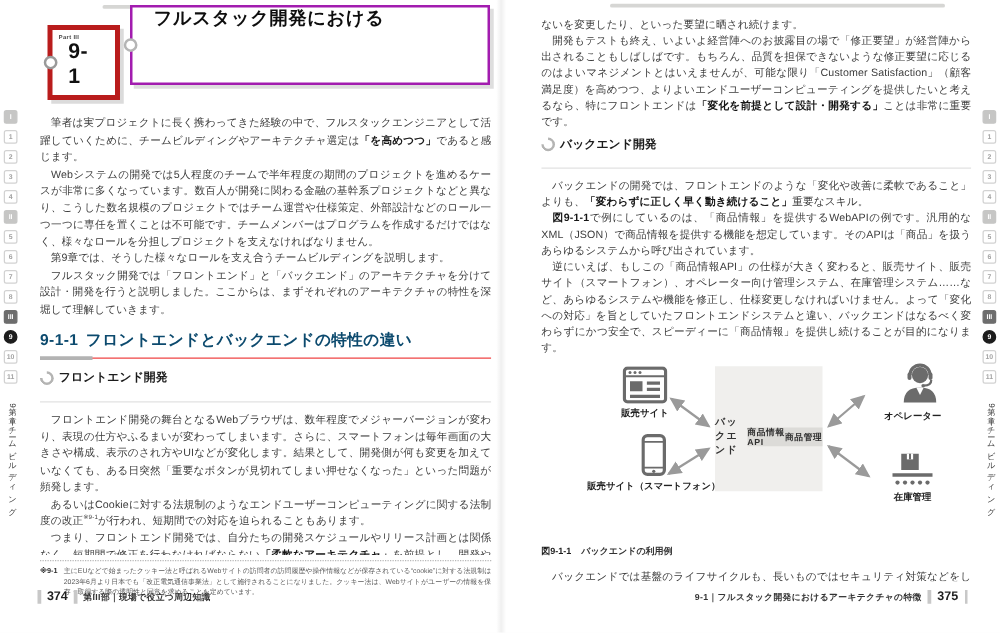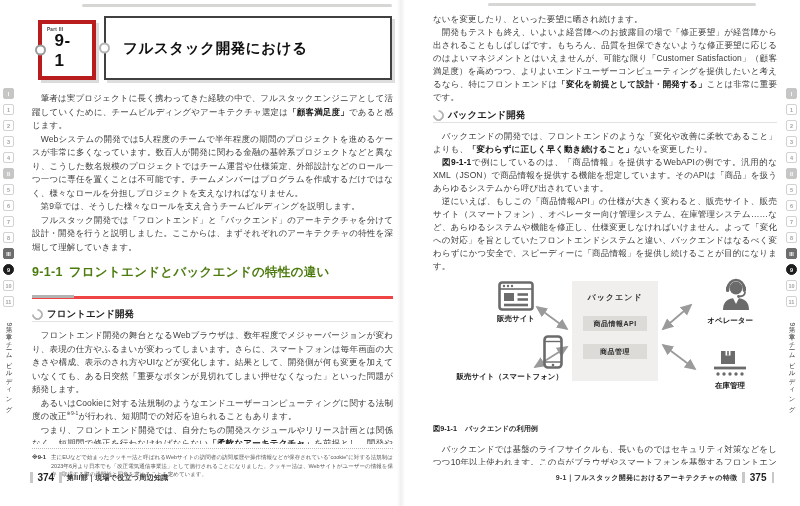--- a/index.html
+++ b/index.html
@@ -35,41 +35,41 @@
   .page.pr{left:400px;width:400px;}
 
   
   .puzzle{position:absolute;left:38px;top:20px;width:58px;height:60px;background:#fff;
     border:4px solid #b91c1c;box-shadow:3px 3px 0 rgba(0,0,0,0.14);box-sizing:border-box;}
   .part-label{position:absolute;top:3px;left:5px;font-size:4.6px;font-weight:700;color:#3d3d3d;letter-spacing:0.3px;}
   .sec-num{position:absolute;top:52%;left:50%;transform:translate(-50%,-50%);
     font-size:17px;font-weight:700;color:#101010;letter-spacing:0.5px;}
   .notch{position:absolute;width:11px;height:11px;background:#fff;border:2px solid #9a9a9a;border-radius:50%;box-sizing:border-box;}
   .puzzle .notch{left:-7px;top:50%;transform:translateY(-50%);}
-  .title-box{position:absolute;left:104px;top:16px;width:288px;height:64px;background:#fff;
-    border:2px solid #404040;box-shadow:3px 3px 0 rgba(0,0,0,0.13);box-sizing:border-box;
-    display:flex;flex-direction:column;justify-content:center;padding-left:17px;}
+  .title-box{position:absolute;left:104px;top:4px;width:288px;height:64px;background:#fff;
+    border:2px solid #a21caf;box-shadow:3px 3px 0 rgba(0,0,0,0.13);box-sizing:border-box;
+    display:flex;flex-direction:column;justify-content:space-between;padding-left:17px;}
   .title-box .notch{left:-7px;top:50%;transform:translateY(-50%);border-color:#b5b5b5;}
   .title-line{font-size:14.5px;font-weight:700;color:#0e0e0e;line-height:19px;letter-spacing:0.6px;}
 
   
   .col{position:absolute;}
   .col.cl{left:32px;top:92px;width:361px;height:352px;overflow:hidden;}
   .col.cr{left:33px;top:13px;width:344px;height:452px;overflow:hidden;}
   p.para{margin:0;font-size:8.5px;line-height:13.5px;text-align:justify;color:#3b3b3b;letter-spacing:0.1px;}
   .cr p.para{line-height:13px;}
   .b{font-weight:700;color:#161616;}
   sup{font-size:5px;line-height:0;vertical-align:super;color:#3b3b3b;}
 
-  .sec{font-size:12.5px;font-weight:700;color:#4d7c0f;margin:10px 0 9px;padding-bottom:15px;
-    border-bottom:3px solid #ef4444;position:relative;letter-spacing:0.3px;}
+  .sec{font-size:12.5px;font-weight:700;color:#0c4a6e;margin:10px 0 9px;padding-bottom:5px;
+    border-bottom:1px solid #ef4444;position:relative;letter-spacing:0.3px;}
   .sec::after{content:"";position:absolute;left:0;bottom:-2px;width:42px;height:3px;background:#b3b3b3;}
   .sec .num{margin-right:6px;}
   .subhead{display:flex;align-items:center;gap:4px;font-size:9.5px;font-weight:700;color:#1c1c1c;
-    margin:5px 0 7px;padding-bottom:0;border-bottom:1px solid #e2e2e2;}
+    margin:5px 0 7px;padding-bottom:12px;border-bottom:1px solid #e2e2e2;}
   .bullet-icon{width:7px;height:7px;border:2.2px solid #b4b4b3;border-radius:50%;
     border-top-color:transparent;transform:rotate(-45deg);display:inline-block;flex:0 0 auto;box-sizing:content-box;}
 
   
   .footnote{position:absolute;left:32px;top:448px;width:361px;border-top:1px dotted #b9b9b9;
     padding-top:4px;display:flex;gap:5px;}
   .fn-marker{font-size:5.8px;font-weight:700;color:#2e2e2e;white-space:nowrap;line-height:8.5px;}
   .fn-text{font-size:5.5px;line-height:8.5px;color:#565656;text-align:justify;}
 
   
@@ -77,28 +77,28 @@
   .footer.fl{left:30px;}
   .footer.fr{right:26px;}
   .fbar{width:2.5px;height:11px;background:#c8c8c8;display:inline-block;}
   .pnum{font-size:10px;font-weight:700;color:#1f1f1f;}
   .ftext{font-size:7px;font-weight:700;color:#333;letter-spacing:0.3px;}
 
   
   .figure{position:relative;height:140px;margin:4px 0 0;}
   .arrows{position:absolute;left:0;top:0;}
   .backend-panel{position:absolute;left:139px;top:4px;width:86px;height:100px;background:#f0efed;
-    display:flex;flex-direction:column;align-items:center;}
+    display:flex;align-items:center;}
   .panel-title{font-size:8px;font-weight:700;color:#333;margin-top:11px;letter-spacing:1px;}
   .inner-box{width:64px;height:15px;background:#dcdbd8;color:#2f2f2f;font-size:7px;font-weight:700;
     display:flex;align-items:center;justify-content:center;margin-top:13px;letter-spacing:0.5px;}
   .fig-node{position:absolute;display:flex;flex-direction:column;align-items:center;}
   .fig-node .nlabel{font-size:7.5px;font-weight:700;color:#222;margin-top:3px;white-space:nowrap;}
   .node-browser{left:48px;top:4px;width:70px;}
-  .node-phone{left:30px;top:58px;width:100px;align-items:flex-end;}
+  .node-phone{left:40px;top:58px;width:100px;}
   .node-operator{left:250px;top:0;width:70px;align-items:flex-end;}
   .node-warehouse{left:262px;top:72px;width:70px;}
   .fig-caption{display:flex;gap:8px;align-items:baseline;margin:7px 0 9px;}
   .cap-label{font-size:7.2px;font-weight:700;color:#1c1c1c;}
   .cap-text{font-size:7.2px;font-weight:700;color:#333;}
 </style>
 </head>
 <body>
 
 <div class="canvas">
@@ -151,21 +151,21 @@
       <span class="notch"></span>
       <span class="part-label">Part III</span>
       <span class="sec-num">9-1</span>
     </div>
     <div class="title-box">
       <span class="notch"></span>
       <div class="title-line">フルスタック開発における</div>
     </div>
 
     <div class="col cl">
-      <p class="para"><span>　筆者は実プロジェクトに長く携わってきた経験の中で、フルスタックエンジニアとして活躍していくために、チームビルディングやアーキテクチャ選定は</span><span class="b">「顧客満足度」</span><span>であると感じます。</span></p>
+      <p class="para"><span>　筆者は実プロジェクトに長く携わってきた経験の中で、フルスタックエンジニアとして活躍していくために、チームビルディングやアーキテクチャ選定は</span><span class="b">「を高めつつ」</span><span>であると感じます。</span></p>
       <p class="para"><span>　Webシステムの開発では5人程度のチームで半年程度の期間のプロジェクトを進めるケースが非常に多くなっています。数百人が開発に関わる金融の基幹系プロジェクトなどと異なり、こうした数名規模のプロジェクトではチーム運営や仕様策定、外部設計などのロール一つ一つに専任を置くことは不可能です。チームメンバーはプログラムを作成するだけではなく、様々なロールを分担しプロジェクトを支えなければなりません。</span></p>
       <p class="para"><span>　第9章では、そうした様々なロールを支え合うチームビルディングを説明します。</span></p>
       <p class="para"><span>　フルスタック開発では「フロントエンド」と「バックエンド」のアーキテクチャを分けて設計・開発を行うと説明しました。ここからは、まずそれぞれのアーキテクチャの特性を深堀して理解していきます。</span></p>
 
       <div class="sec">
         <span class="num">9-1-1</span><span>フロントエンドとバックエンドの特性の違い</span>
       </div>
 
       <div class="subhead">
         <span class="bullet-icon"></span>
@@ -192,21 +192,21 @@
 
   <div class="page pr">
     <div class="col cr">
       <p class="para"><span>ないを変更したり、といった要望に晒され続けます。</span></p>
       <p class="para"><span>　開発もテストも終え、いよいよ経営陣へのお披露目の場で「修正要望」が経営陣から出されることもしばしばです。もちろん、品質を担保できないような修正要望に応じるのはよいマネジメントとはいえませんが、可能な限り「Customer Satisfaction」（顧客満足度）を高めつつ、よりよいエンドユーザーコンピューティングを提供したいと考えるなら、特にフロントエンドは</span><span class="b">「変化を前提として設計・開発する」</span><span>ことは非常に重要です。</span></p>
 
       <div class="subhead">
         <span class="bullet-icon"></span>
         <span>バックエンド開発</span>
       </div>
-      <p class="para"><span>　バックエンドの開発では、フロントエンドのような「変化や改善に柔軟であること」よりも、</span><span class="b">「変わらずに正しく早く動き続けること」</span><span>ないを変更したり。</span></p>
+      <p class="para"><span>　バックエンドの開発では、フロントエンドのような「変化や改善に柔軟であること」よりも、</span><span class="b">「変わらずに正しく早く動き続けること」</span><span>重要なスキル。</span></p>
       <p class="para"><span>　</span><span class="b">図9-1-1</span><span>で例にしているのは、「商品情報」を提供するWebAPIの例です。汎用的なXML（JSON）で商品情報を提供する機能を想定しています。そのAPIは「商品」を扱うあらゆるシステムから呼び出されています。</span></p>
       <p class="para"><span>　逆にいえば、もしこの「商品情報API」の仕様が大きく変わると、販売サイト、販売サイト（スマートフォン）、オペレーター向け管理システム、在庫管理システム……など、あらゆるシステムや機能を修正し、仕様変更しなければいけません。よって「変化への対応」を旨としていたフロントエンドシステムと違い、バックエンドはなるべく変わらずにかつ安全で、スピーディーに「商品情報」を提供し続けることが目的になります。</span></p>
 
       <div class="figure">
         <svg class="arrows" width="344" height="140">
           <defs>
             <marker id="ah" markerWidth="7" markerHeight="7" refX="5.5" refY="3" orient="auto-start-reverse">
               <path d="M0,0 L6.5,3 L0,6 z" fill="#9a9a9a"></path>
             </marker>
           </defs>

